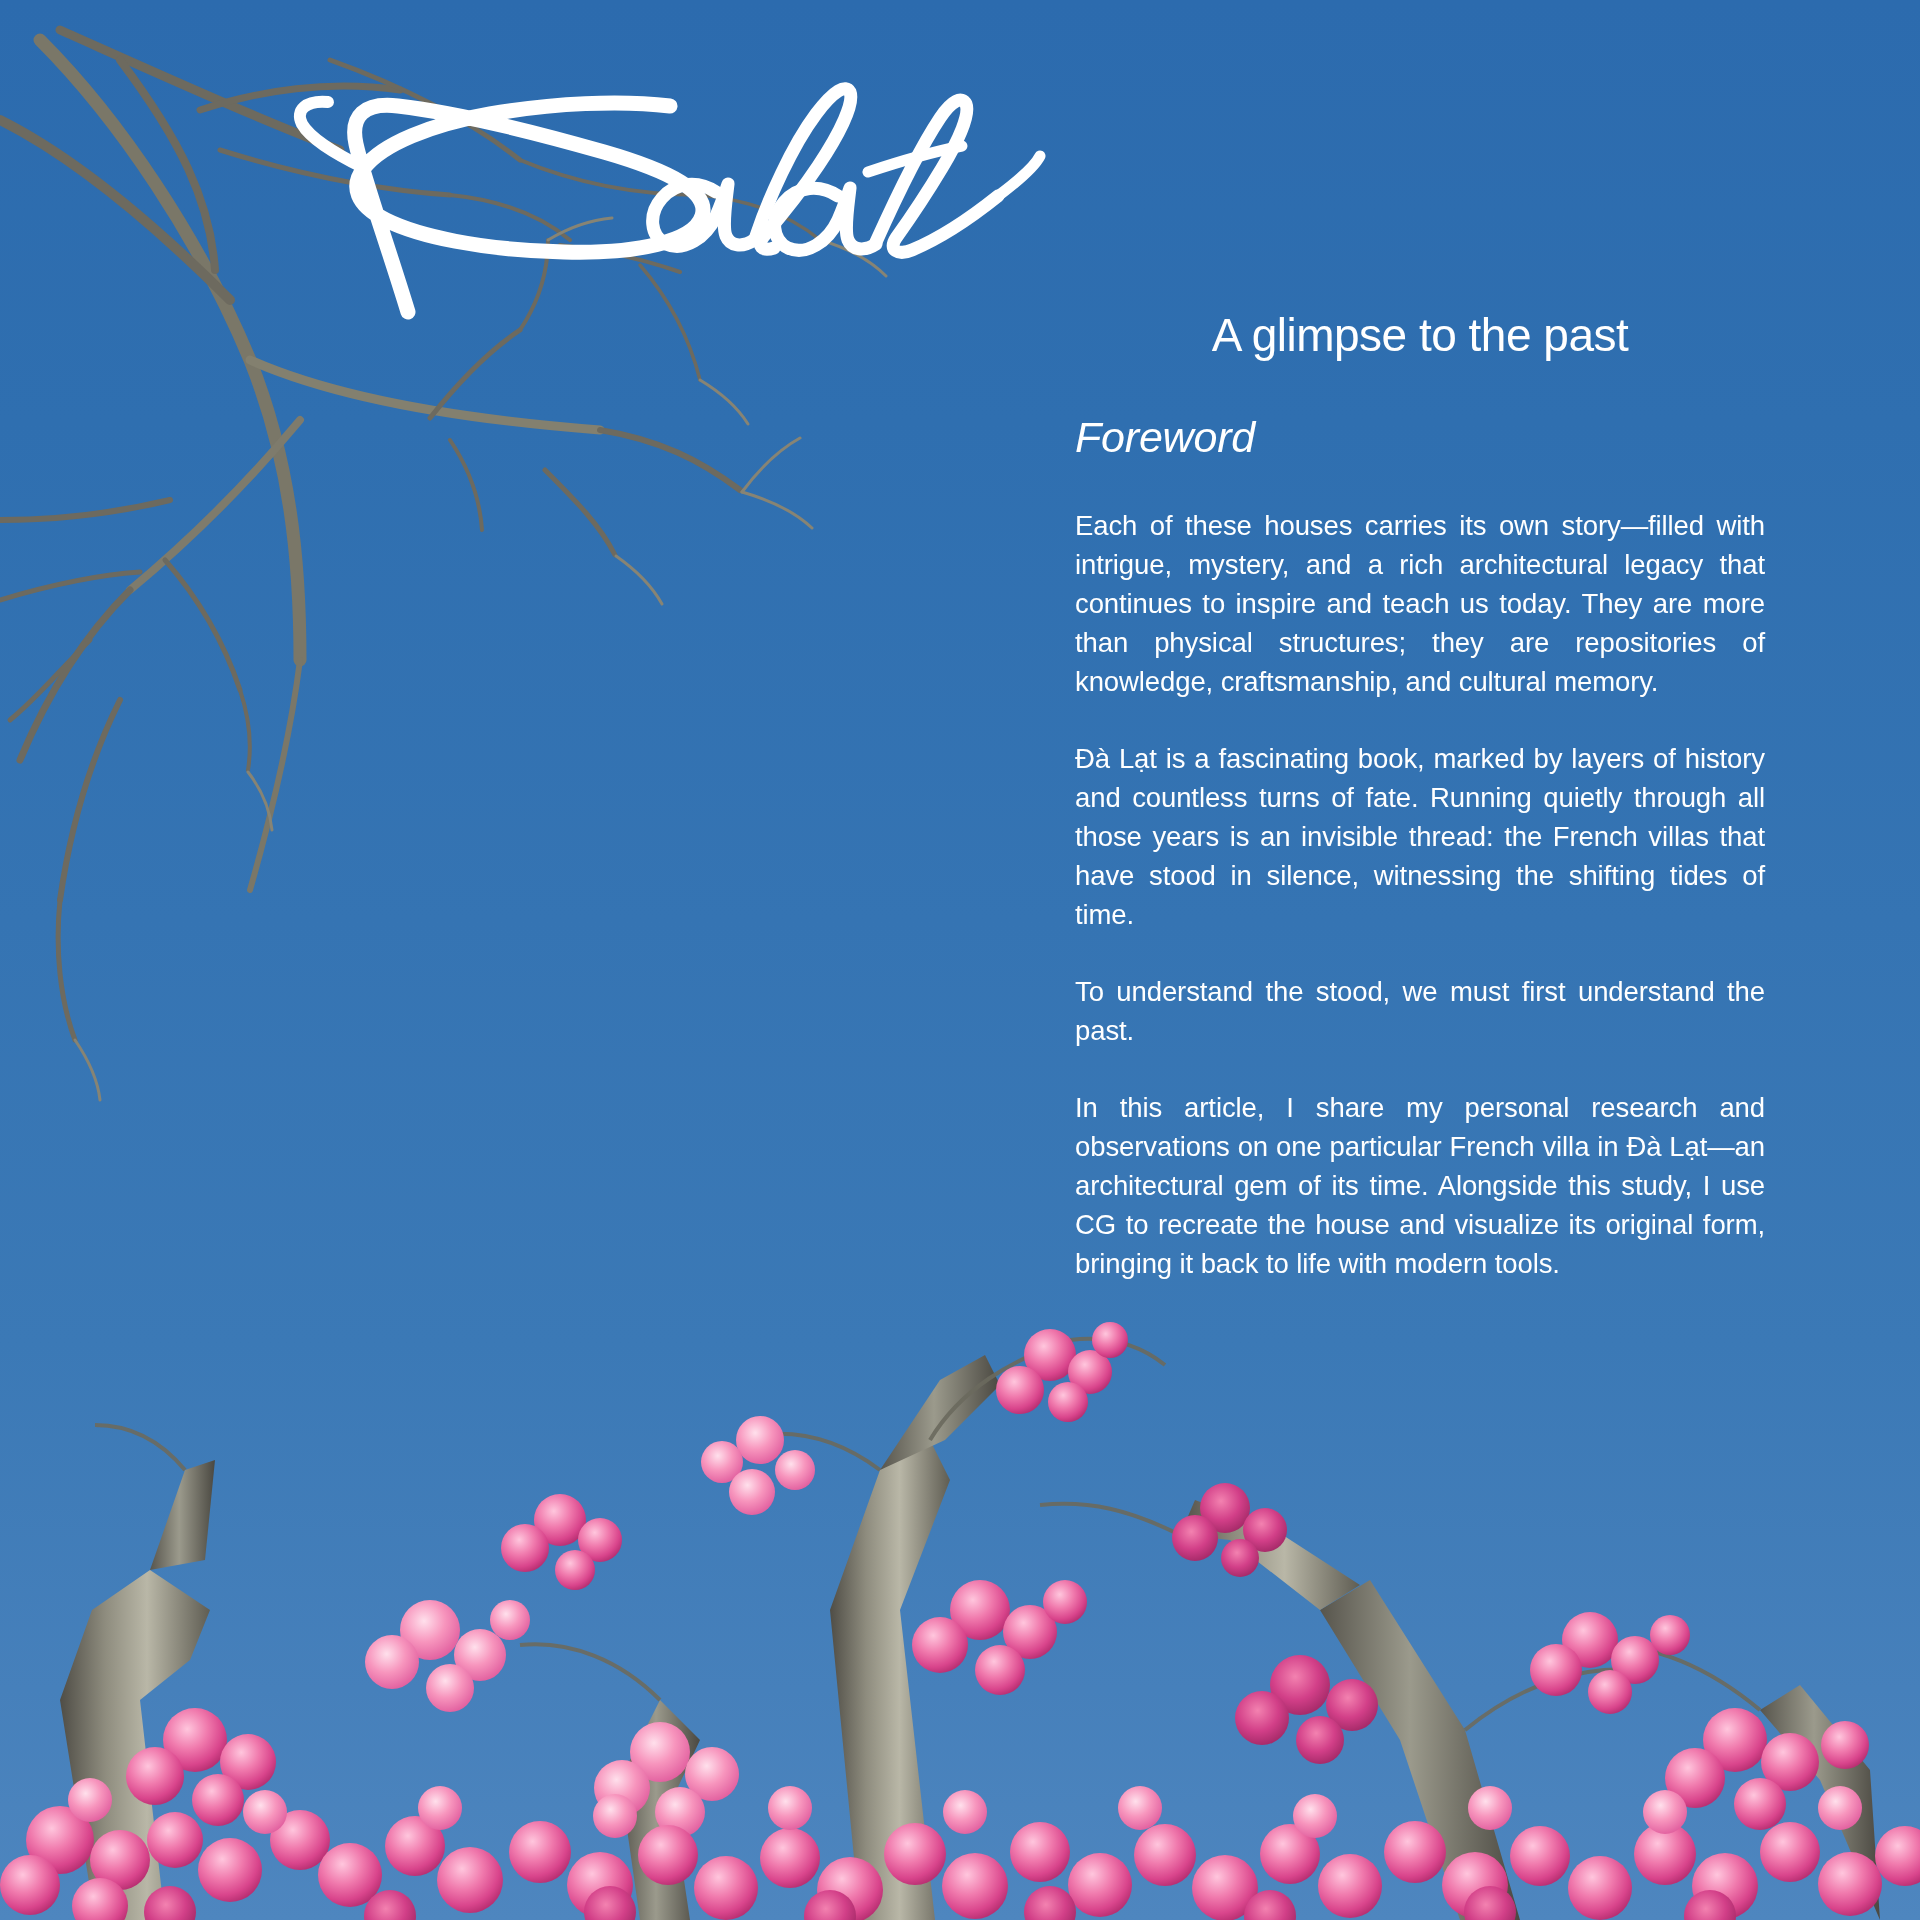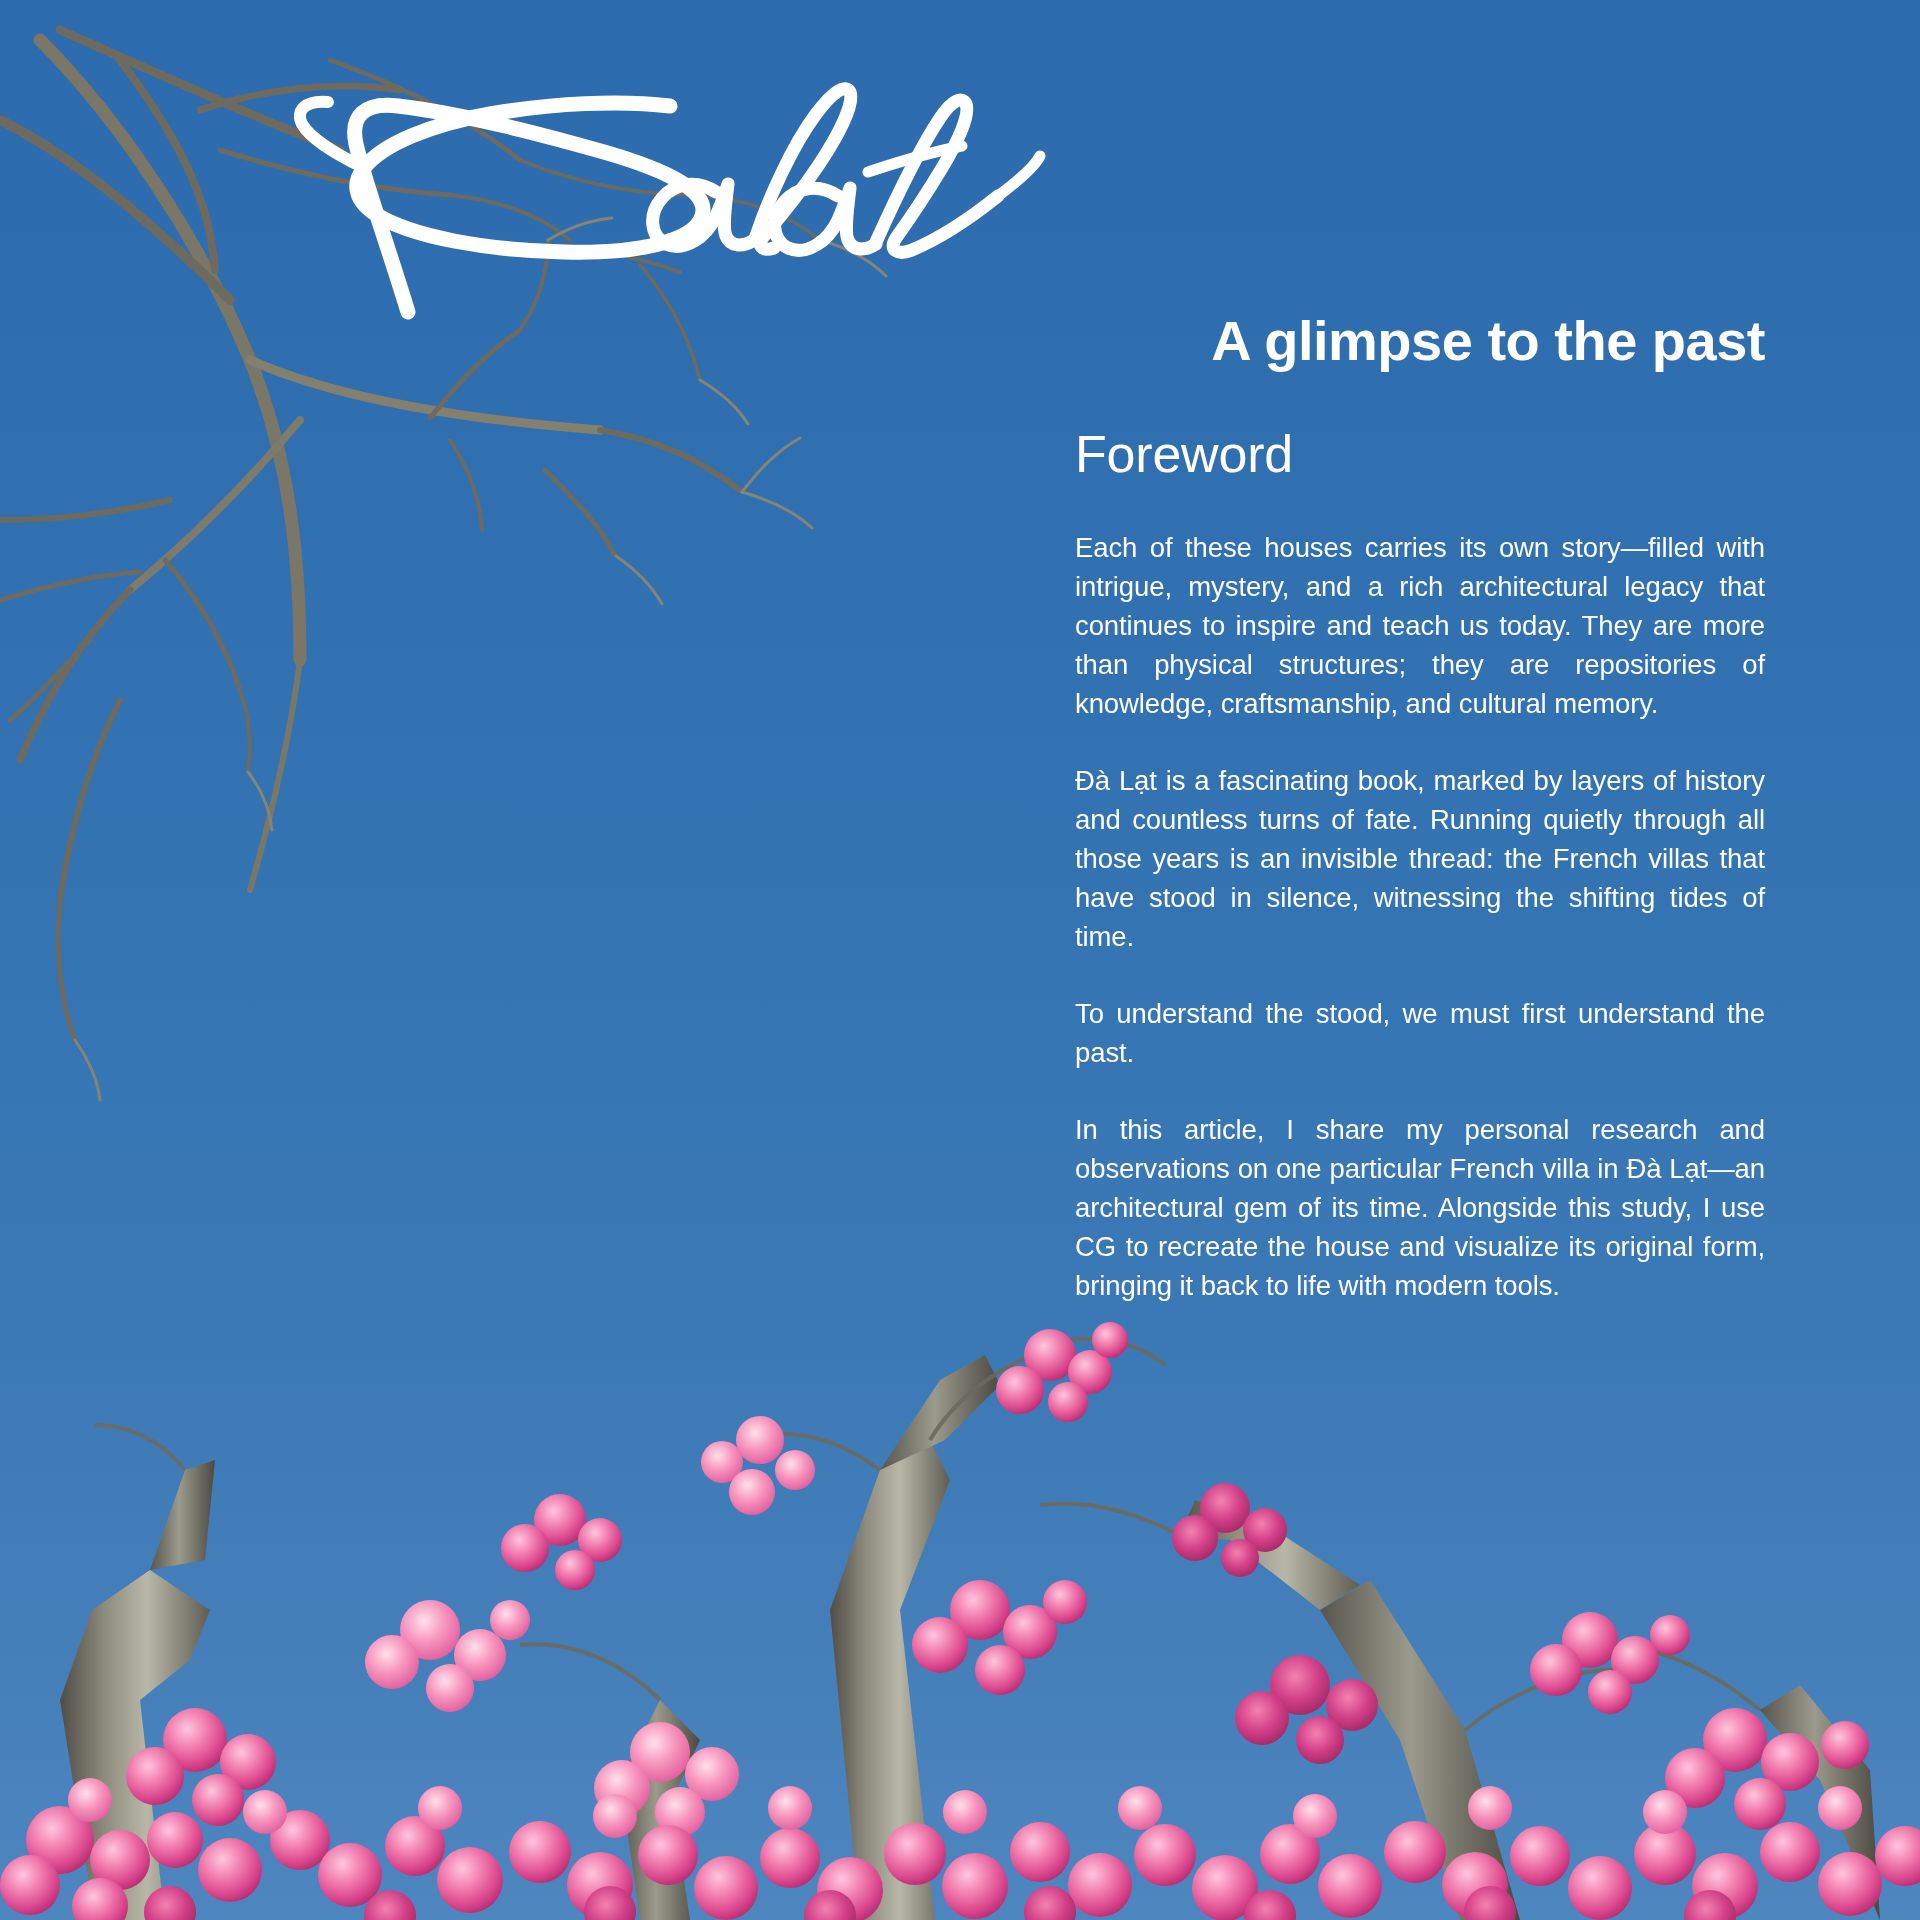--- a/index.html
+++ b/index.html
@@ -56,32 +56,33 @@
   }
   
   .content {
     position: absolute;
     left: 1075px;
     top: 310px;
     width: 690px;
     color: #ffffff;
   }
   .headline {
-    font-size: 56px;
+    font-size: 46px;
     line-height: 1.1;
-    font-weight: 700;
+    font-weight: 400;
     letter-spacing: -0.5px;
     margin: 0 0 52px 0;
-    text-align: right;
+    text-align: center;
   }
   .section-title {
-    font-size: 52px;
+    font-size: 43px;
     font-weight: 400;
     margin: 0 0 44px 0;
     letter-spacing: -0.2px;
+    font-style: italic;
   }
   .para {
     font-size: 27.5px;
     line-height: 1.42;
     text-align: justify;
     margin: 0 0 38px 0;
     letter-spacing: -0.1px;
     -webkit-hyphens: auto;
     hyphens: auto;
   }

